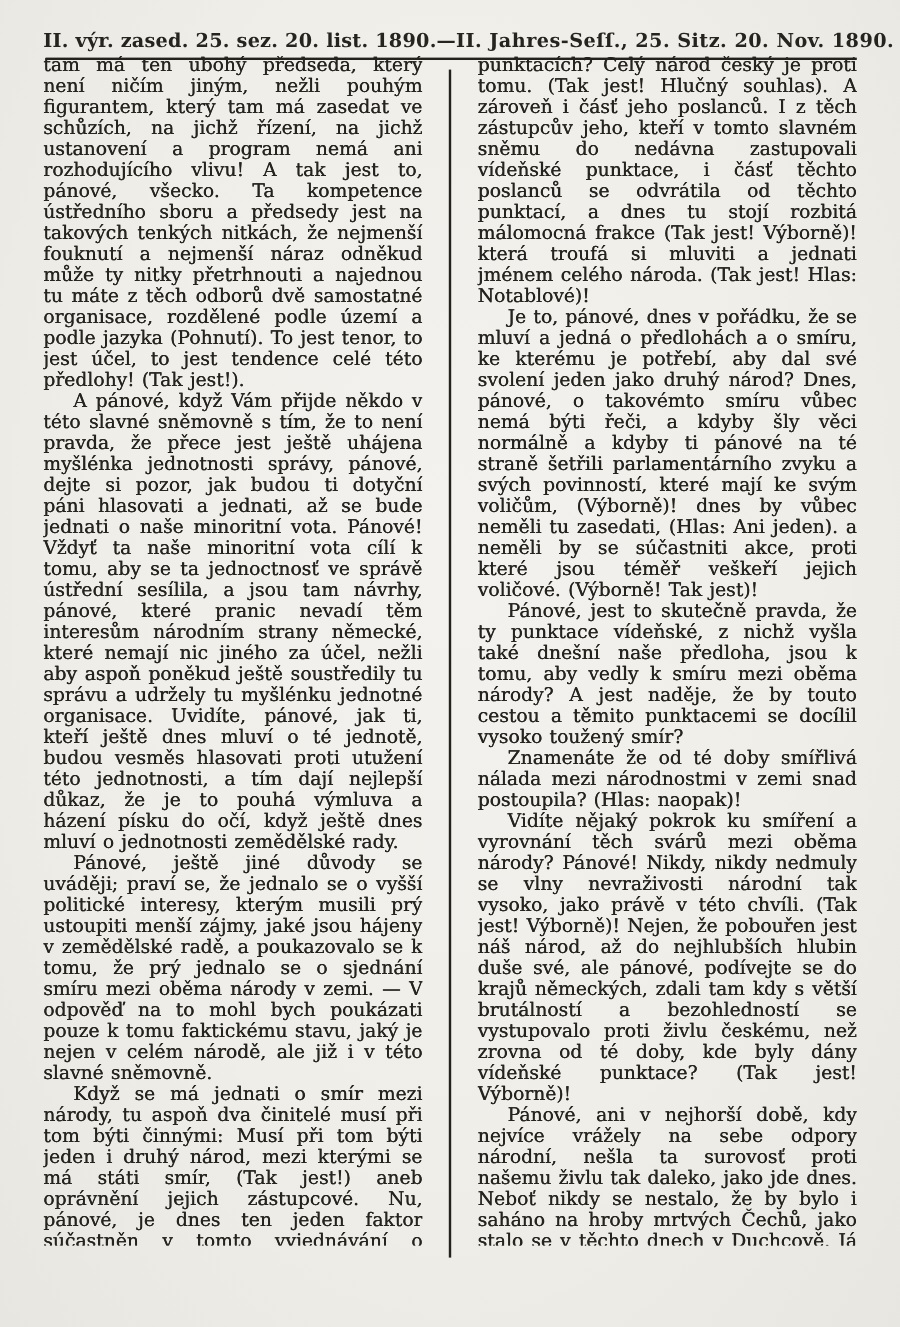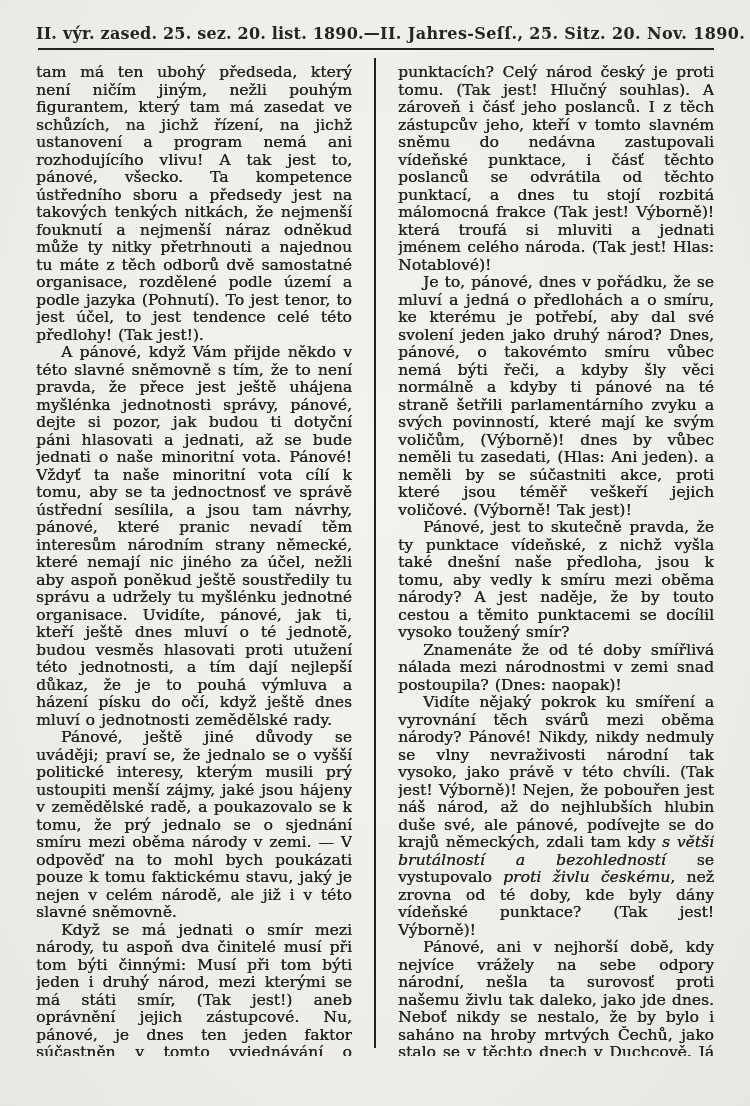--- a/index.html
+++ b/index.html
@@ -46,21 +46,21 @@
   .column-divider {
     position: absolute;
     top: 58px;
     left: 374px;
     width: 2px;
     height: 990px;
     background: #23221d;
   }
   .columns {
     position: absolute;
-    top: 64px;
+    top: 46px;
     left: 36px;
     width: 678px;
     height: 992px;
     display: flex;
     justify-content: space-between;
     gap: 46px;
   }
   .col {
     width: 328px;
     height: 992px;
@@ -71,21 +71,20 @@
     font-size: 15.6px;
     line-height: 17.5px;
     text-align: justify;
     text-shadow: 0.25px 0 0 currentColor;
     word-spacing: 1px;
   }
   .para.indent {
     text-indent: 1.6em;
   }
   .run.italic {
-    font-style: italic;
     margin-top: 41px;
   }
 </style>
 </head>
 <body>
 
 <div class="page">
 
   <div class="header">
     <span>II. výr. zased. 25. sez. 20. list. 1890.</span>
@@ -100,21 +99,21 @@
     <div class="col">
         <p class="para"><span class="run">tam má ten ubohý předseda, který není ničím jiným, nežli pouhým figurantem, který tam má zasedat ve schůzích, na jichž řízení, na jichž ustanovení a program nemá ani rozhodujícího vlivu! A tak jest to, pánové, všecko. Ta kompetence ústředního sboru a předsedy jest na takových tenkých nitkách, že nejmenší fouknutí a nejmenší náraz odněkud může ty nitky přetrhnouti a najednou tu máte z těch odborů dvě samostatné organisace, rozdělené podle území a podle jazyka (Pohnutí). To jest tenor, to jest účel, to jest tendence celé této předlohy! (Tak jest!).</span></p>
         <p class="para indent"><span class="run">A pánové, když Vám přijde někdo v této slavné sněmovně s tím, že to není pravda, že přece jest ještě uhájena myšlénka jednotnosti správy, pánové, dejte si pozor, jak budou ti dotyční páni hlasovati a jednati, až se bude jednati o naše minoritní vota. Pánové! Vždyť ta naše minoritní vota cílí k tomu, aby se ta jednoctnosť ve správě ústřední sesílila, a jsou tam návrhy, pánové, které pranic nevadí těm interesům národním strany německé, které nemají nic jiného za účel, nežli aby aspoň poněkud ještě soustředily tu správu a udržely tu myšlénku jednotné organisace. Uvidíte, pánové, jak ti, kteří ještě dnes mluví o té jednotě, budou vesměs hlasovati proti utužení této jednotnosti, a tím dají nejlepší důkaz, že je to pouhá výmluva a házení písku do očí, když ještě dnes mluví o jednotnosti zemědělské rady.</span></p>
         <p class="para indent"><span class="run">Pánové, ještě jiné důvody se uváději; praví se, že jednalo se o vyšší politické interesy, kterým musili prý ustoupiti menší zájmy, jaké jsou hájeny v zemědělské radě, a poukazovalo se k tomu, že prý jednalo se o sjednání smíru mezi oběma národy v zemi. — V odpověď na to mohl bych poukázati pouze k tomu faktickému stavu, jaký je nejen v celém národě, ale již i v této slavné sněmovně.</span></p>
         <p class="para indent"><span class="run">Když se má jednati o smír mezi národy, tu aspoň dva činitelé musí při tom býti činnými: Musí při tom býti jeden i druhý národ, mezi kterými se má státi smír, (Tak jest!) aneb oprávnění jejich zástupcové. Nu, pánové, je dnes ten jeden faktor súčastněn v tomto vyjednávání o takový smír, jaké se navrhuje v této předloze? Je náš český národ pro takovéto vyjednávání? (Není!) Pro takové smíření za tu cenu, která se žádá v této předloze. (Nikoliv, není)! A v celých vídeňských</span></p>
       </div>
     <div class="col">
         <p class="para"><span class="run">punktacích? Celý národ český je proti tomu. (Tak jest! Hlučný souhlas). A zároveň i čásť jeho poslanců. I z těch zástupcův jeho, kteří v tomto slavném sněmu do nedávna zastupovali vídeňské punktace, i čásť těchto poslanců se odvrátila od těchto punktací, a dnes tu stojí rozbitá málomocná frakce (Tak jest! Výborně)! která troufá si mluviti a jednati jménem celého národa. (Tak jest! Hlas: Notablové)!</span></p>
         <p class="para indent"><span class="run">Je to, pánové, dnes v pořádku, že se mluví a jedná o předlohách a o smíru, ke kterému je potřebí, aby dal své svolení jeden jako druhý národ? Dnes, pánové, o takovémto smíru vůbec nemá býti řeči, a kdyby šly věci normálně a kdyby ti pánové na té straně šetřili parlamentárního zvyku a svých povinností, které mají ke svým voličům, (Výborně)! dnes by vůbec neměli tu zasedati, (Hlas: Ani jeden). a neměli by se súčastniti akce, proti které jsou téměř veškeří jejich voličové. (Výborně! Tak jest)!</span></p>
         <p class="para indent"><span class="run">Pánové, jest to skutečně pravda, že ty punktace vídeňské, z nichž vyšla také dnešní naše předloha, jsou k tomu, aby vedly k smíru mezi oběma národy? A jest naděje, že by touto cestou a těmito punktacemi se docílil vysoko toužený smír?</span></p>
-        <p class="para indent"><span class="run">Znamenáte že od té doby smířlivá nálada mezi národnostmi v zemi snad postoupila? (Dnes: naopak)!</span></p>
+        <p class="para indent"><span class="run">Znamenáte že od té doby smířlivá nálada mezi národnostmi v zemi snad postoupila? (Hlas: naopak)!</span></p>
         <p class="para indent"><span class="run">Vidíte nějaký pokrok ku smíření a vyrovnání těch svárů mezi oběma národy? Pánové! Nikdy, nikdy nedmuly se vlny nevraživosti národní tak vysoko, jako právě v této chvíli. (Tak jest! Výborně)! Nejen, že pobouřen jest náš národ, až do nejhlubších hlubin duše své, ale pánové, podívejte se do krajů německých, zdali tam kdy </span><span class="run italic">s větší brutálností a bezohledností</span><span class="run"> se vystupovalo </span><span class="run italic">proti živlu českému</span><span class="run">, než zrovna od té doby, kde byly dány vídeňské punktace? (Tak jest! Výborně)!</span></p>
         <p class="para indent"><span class="run">Pánové, ani v nejhorší době, kdy nejvíce vrážely na sebe odpory národní, nešla ta surovosť proti našemu živlu tak daleko, jako jde dnes. Neboť nikdy se nestalo, že by bylo i saháno na hroby mrtvých Čechů, jako stalo se v těchto dnech v Duchcově. Já bych mohl pánové pouká-</span></p>
       </div>
   </div>
 
   <div class="column-divider"></div>
 
 </div>
 
 </body></html>

